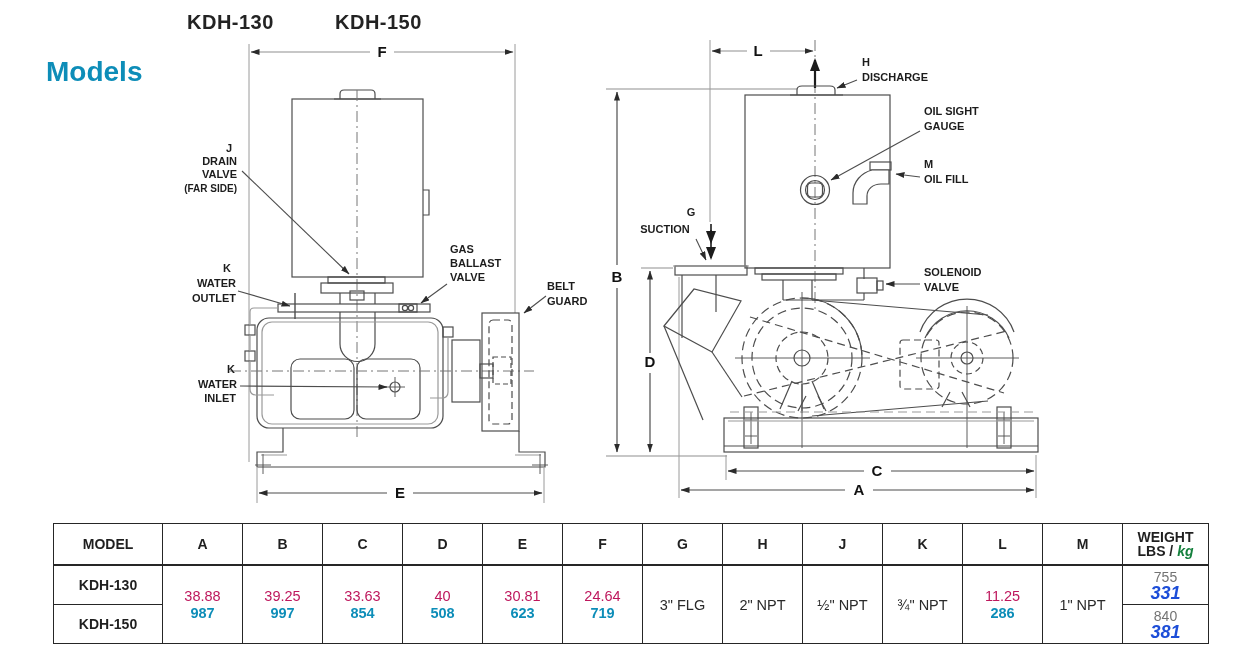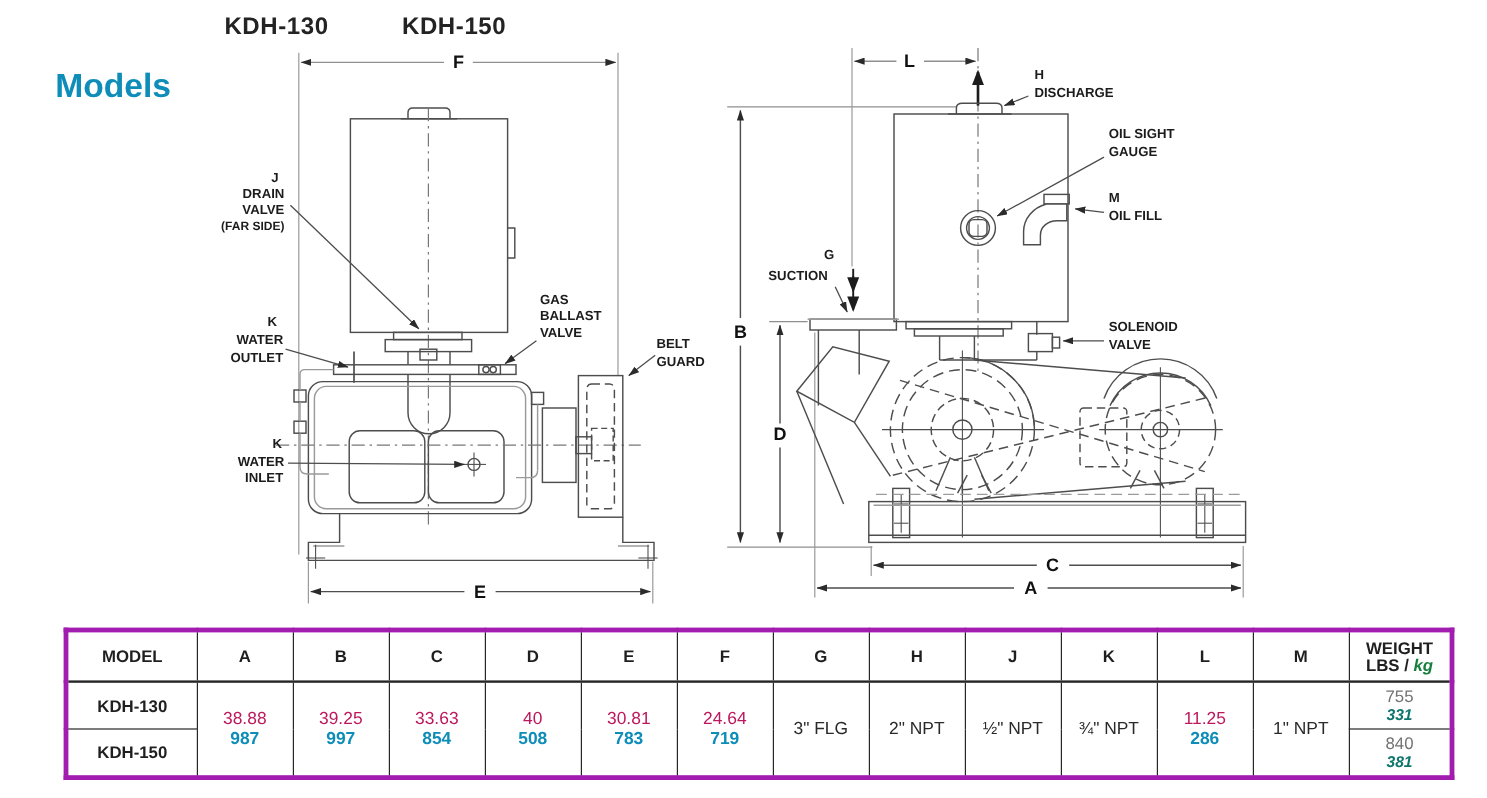--- a/index.html
+++ b/index.html
@@ -7,31 +7,31 @@
     width:1239px;height:665px;position:relative;background:#ffffff;
     font-family:"Liberation Sans",sans-serif;overflow:hidden;
   }
   .hdr-title{position:absolute;left:46px;top:8px;font-size:28px;font-weight:bold;color:#0d8db8;margin-top:48px;}
   .hdr-model1{position:absolute;left:187px;top:11px;font-size:20px;font-weight:bold;color:#232323;letter-spacing:.5px;}
   .hdr-model2{position:absolute;left:335px;top:11px;font-size:20px;font-weight:bold;color:#232323;letter-spacing:.5px;}
   svg.drawing{position:absolute;left:0;top:0;}
   .lbl{font:bold 11px "Liberation Sans",sans-serif;fill:#1c1c1c;}
   .lbl-sm{font:bold 10px "Liberation Sans",sans-serif;fill:#1c1c1c;}
   .dim{font:bold 15px "Liberation Sans",sans-serif;fill:#111111;}
-  .spec-table{position:absolute;left:53px;top:523px;border-collapse:collapse;table-layout:fixed;width:1155px;background:#fff;border:4px solid #a21caf;}
+  .spec-table{position:absolute;left:53px;top:523px;border-collapse:collapse;table-layout:fixed;width:1155px;background:#fff;border:1px solid #a21caf;}
   .spec-table th,.spec-table td{border:1.5px solid #262626;padding:0;text-align:center;vertical-align:middle;}
   .spec-table thead th{height:40px;font-size:14px;font-weight:bold;color:#1f1f1f;border-bottom:2.5px solid #262626;}
   .wt-h{font-size:12px;line-height:14px;}
   .kg-unit{color:#15803d;font-style:italic;}
   .model-cell{font-weight:bold;font-size:14px;height:38px;color:#1f1f1f;}
   .val-in{display:block;font-size:14.5px;color:#be185d;line-height:17px;}
   .val-mm{display:block;font-size:14.5px;color:#0d8db8;font-weight:bold;line-height:17px;}
   .val-txt{font-size:14.5px;color:#2a2a2a;}
   .wt-lbs{display:block;font-size:14px;line-height:16px;color:#737373;}
-  .wt-kg{display:block;font-size:13px;line-height:16px;color:#0f766e;font-weight:bold;font-style:italic;}
+  .wt-kg{display:block;font-size:18px;line-height:16px;color:#1d4ed8;font-weight:bold;font-style:italic;}
 </style>
 </head>
 <body>
 
 <div class="hdr-title">Models</div>
 <div class="hdr-model1">KDH-130</div>
 <div class="hdr-model2">KDH-150</div>
 
 <svg class="drawing" width="1239" height="520" viewBox="0 0 1239 520">
   <defs>
@@ -354,21 +354,21 @@
       <td rowspan="2">
           <span class="val-in">33.63</span>
           <span class="val-mm">854</span>
         </td>
       <td rowspan="2">
           <span class="val-in">40</span>
           <span class="val-mm">508</span>
         </td>
       <td rowspan="2">
           <span class="val-in">30.81</span>
-          <span class="val-mm">783</span>
+          <span class="val-mm">623</span>
         </td>
       <td rowspan="2">
           <span class="val-in">24.64</span>
           <span class="val-mm">719</span>
         </td>
       <td rowspan="2"><span class="val-txt">3" FLG</span></td>
       <td rowspan="2"><span class="val-txt">2" NPT</span></td>
       <td rowspan="2"><span class="val-txt">½" NPT</span></td>
       <td rowspan="2"><span class="val-txt">¾" NPT</span></td>
       <td rowspan="2">

